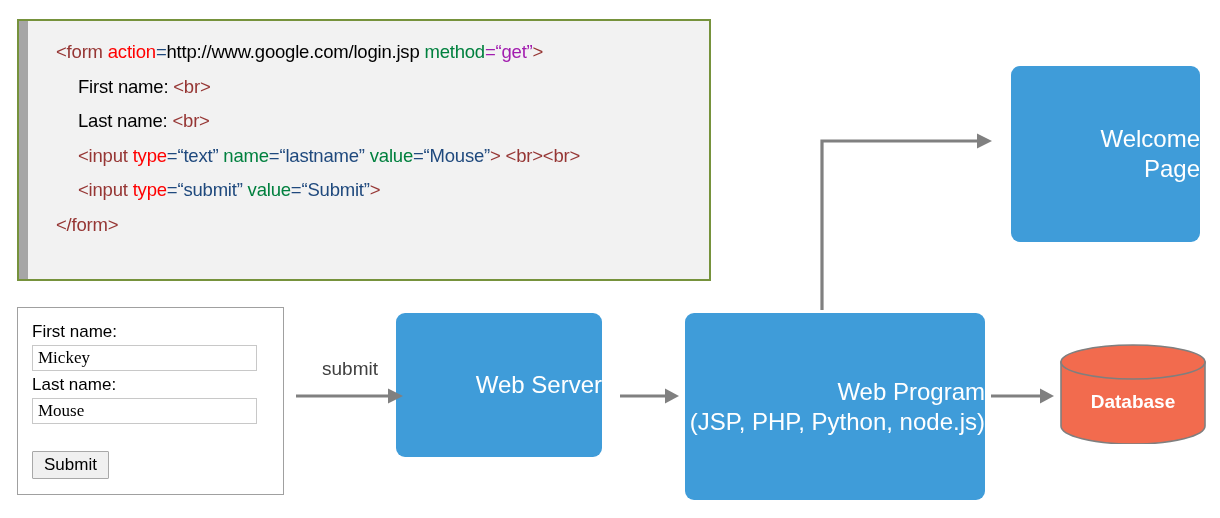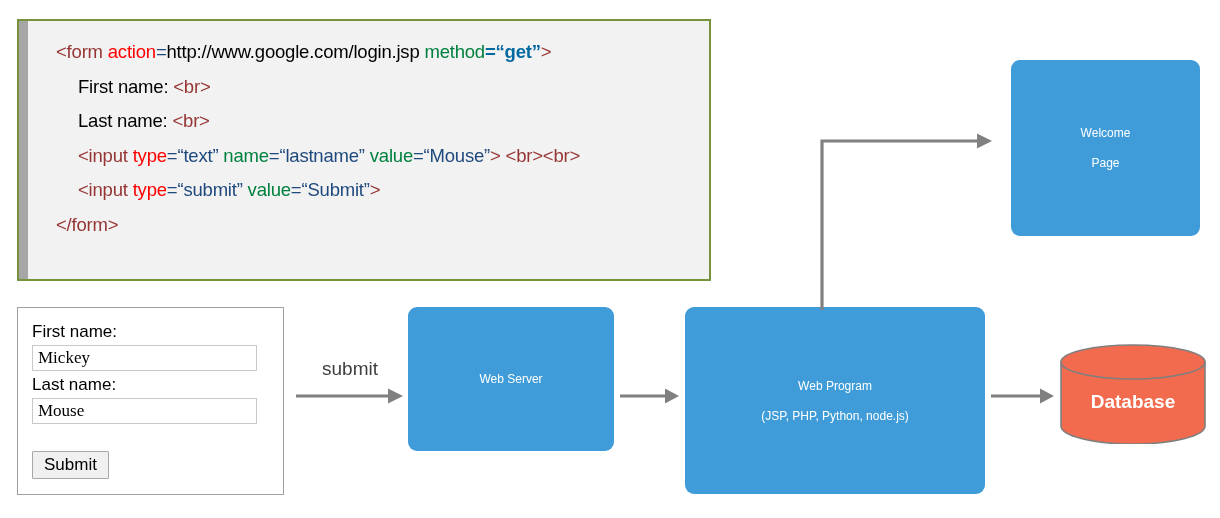--- a/index.html
+++ b/index.html
@@ -52,21 +52,21 @@
   }
   .code-line.indent-1 { padding-left: 22px; }
   .code-line.indent-2 { padding-left: 22px; }
 
   .tok-tag      { color: #963634; }
   .tok-attr     { color: #ff0000; }
   .tok-val      { color: #1f497d; }
   .tok-attr-g   { color: #00803e; }
   .tok-plain    { color: #000000; }
   .tok-link     { color: #000000; }
-  .tok-green    { color: #0369a1; font-weight: bold; }
+  .tok-green    { color: #a21caf; }
 
   
   #form-box {
     position: absolute;
     left: 17px;
     top: 307px;
     width: 267px;
     height: 188px;
     box-sizing: border-box;
     border: 1.5px solid #a0a0a0;
@@ -111,29 +111,30 @@
 
   
   .proc-box {
     position: absolute;
     box-sizing: border-box;
     background: #3f9cd9;
     border-radius: 9px;
     color: #ffffff;
     display: flex;
     flex-direction: column;
-    align-items: center;
+    align-items: flex-end;
     justify-content: center;
     text-align: center;
     font-family: "Liberation Sans", sans-serif;
-    font-size: 12px;
+    font-size: 24px;
     line-height: 30px;
+    margin-top: 6px;
   }
   #box-welcome   { left: 1011px; top: 60px;  width: 189px; height: 176px; }
-  #box-webserver { left: 408px;  top: 307px; width: 206px; height: 144px; }
+  #box-webserver { left: 396px;  top: 307px; width: 206px; height: 144px; }
   #box-webprogram{ left: 685px;  top: 307px; width: 300px; height: 187px; }
   .proc-line { display: block; }
 
   
   #db-cylinder {
     position: absolute;
     left: 1060px;
     top: 344px;
     width: 146px;
     height: 100px;

